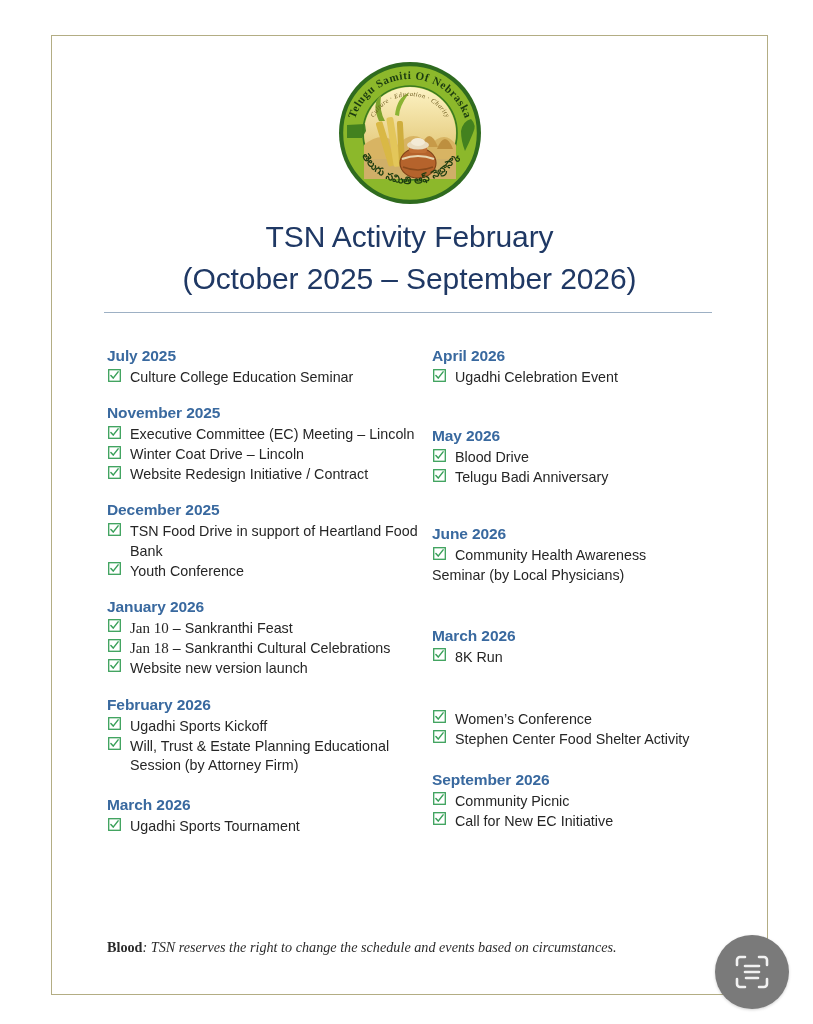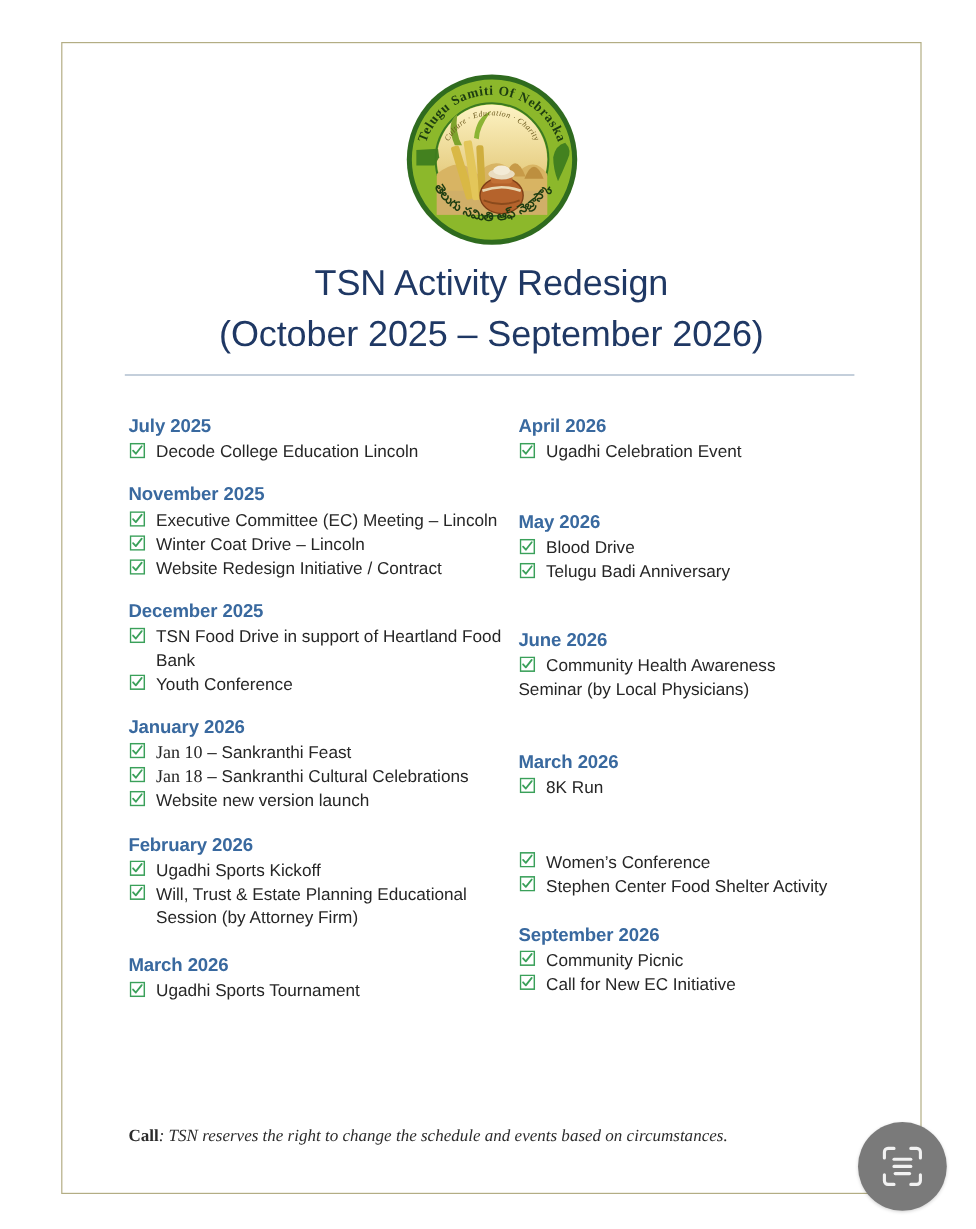--- a/index.html
+++ b/index.html
@@ -231,36 +231,36 @@
           <textPath href="#arcInner" startOffset="50%" text-anchor="middle">Culture · Education · Charity</textPath>
         </text>
         <text font-family="'DejaVu Sans', sans-serif" font-size="10.5" font-weight="bold" fill="#1c3c10">
           <textPath href="#arcBottom" startOffset="50%" text-anchor="middle">తెలుగు సమితి ఆఫ్ నెబ్రాస్కా</textPath>
         </text>
       </svg>
     </div>
   </div>
 
   <div class="title-block">
-    <div class="title-line">TSN Activity Redesign</div>
+    <div class="title-line">TSN Activity February</div>
     <div class="title-line">(October 2025 – September 2026)</div>
   </div>
   <div class="title-rule"></div>
 
   <div class="columns">
     <div class="col col-left" id="col-left">
         <div class="month-block">
           <div class="month-head">July 2025</div>
           <ul class="items">
             <li><span class="check">
                 <svg width="13" height="13" viewBox="0 0 13 13">
                   <rect x="0.7" y="0.7" width="11.6" height="11.6" fill="#ffffff" stroke="#3aa05a" stroke-width="1.3"></rect>
                   <path d="M2.9,6.6 L5.2,9.1 L10.1,2.9" fill="none" stroke="#3aa05a" stroke-width="1.5" stroke-linecap="round" stroke-linejoin="round"></path>
                 </svg>
-              </span><span>Decode College Education Lincoln</span></li>
+              </span><span>Culture College Education Seminar</span></li>
           </ul>
         </div>
         <div style="height: 15px;"></div>
         <div class="month-block">
           <div class="month-head">November 2025</div>
           <ul class="items">
             <li><span class="check">
                 <svg width="13" height="13" viewBox="0 0 13 13">
                   <rect x="0.7" y="0.7" width="11.6" height="11.6" fill="#ffffff" stroke="#3aa05a" stroke-width="1.3"></rect>
                   <path d="M2.9,6.6 L5.2,9.1 L10.1,2.9" fill="none" stroke="#3aa05a" stroke-width="1.5" stroke-linecap="round" stroke-linejoin="round"></path>
@@ -439,21 +439,21 @@
                   <rect x="0.7" y="0.7" width="11.6" height="11.6" fill="#ffffff" stroke="#3aa05a" stroke-width="1.3"></rect>
                   <path d="M2.9,6.6 L5.2,9.1 L10.1,2.9" fill="none" stroke="#3aa05a" stroke-width="1.5" stroke-linecap="round" stroke-linejoin="round"></path>
                 </svg>
               </span><span>Call for New EC Initiative</span></li>
           </ul>
         </div>
       </div>
   </div>
 
   <div class="note">
-    <b>Call</b><i>:</i><i> TSN reserves the right to change the schedule and events based on circumstances.</i>
+    <b>Blood</b><i>:</i><i> TSN reserves the right to change the schedule and events based on circumstances.</i>
   </div>
 </div>
 
 <div class="fab">
   <span>
     <svg width="38" height="38" viewBox="0 0 38 38">
       <g fill="none" stroke="#f2f2f2" stroke-width="2.6" stroke-linecap="round">
         <path d="M4,12 L4,7 A3,3 0 0 1 7,4 L12,4"></path>
         <path d="M26,4 L31,4 A3,3 0 0 1 34,7 L34,12"></path>
         <path d="M34,26 L34,31 A3,3 0 0 1 31,34 L26,34"></path>

